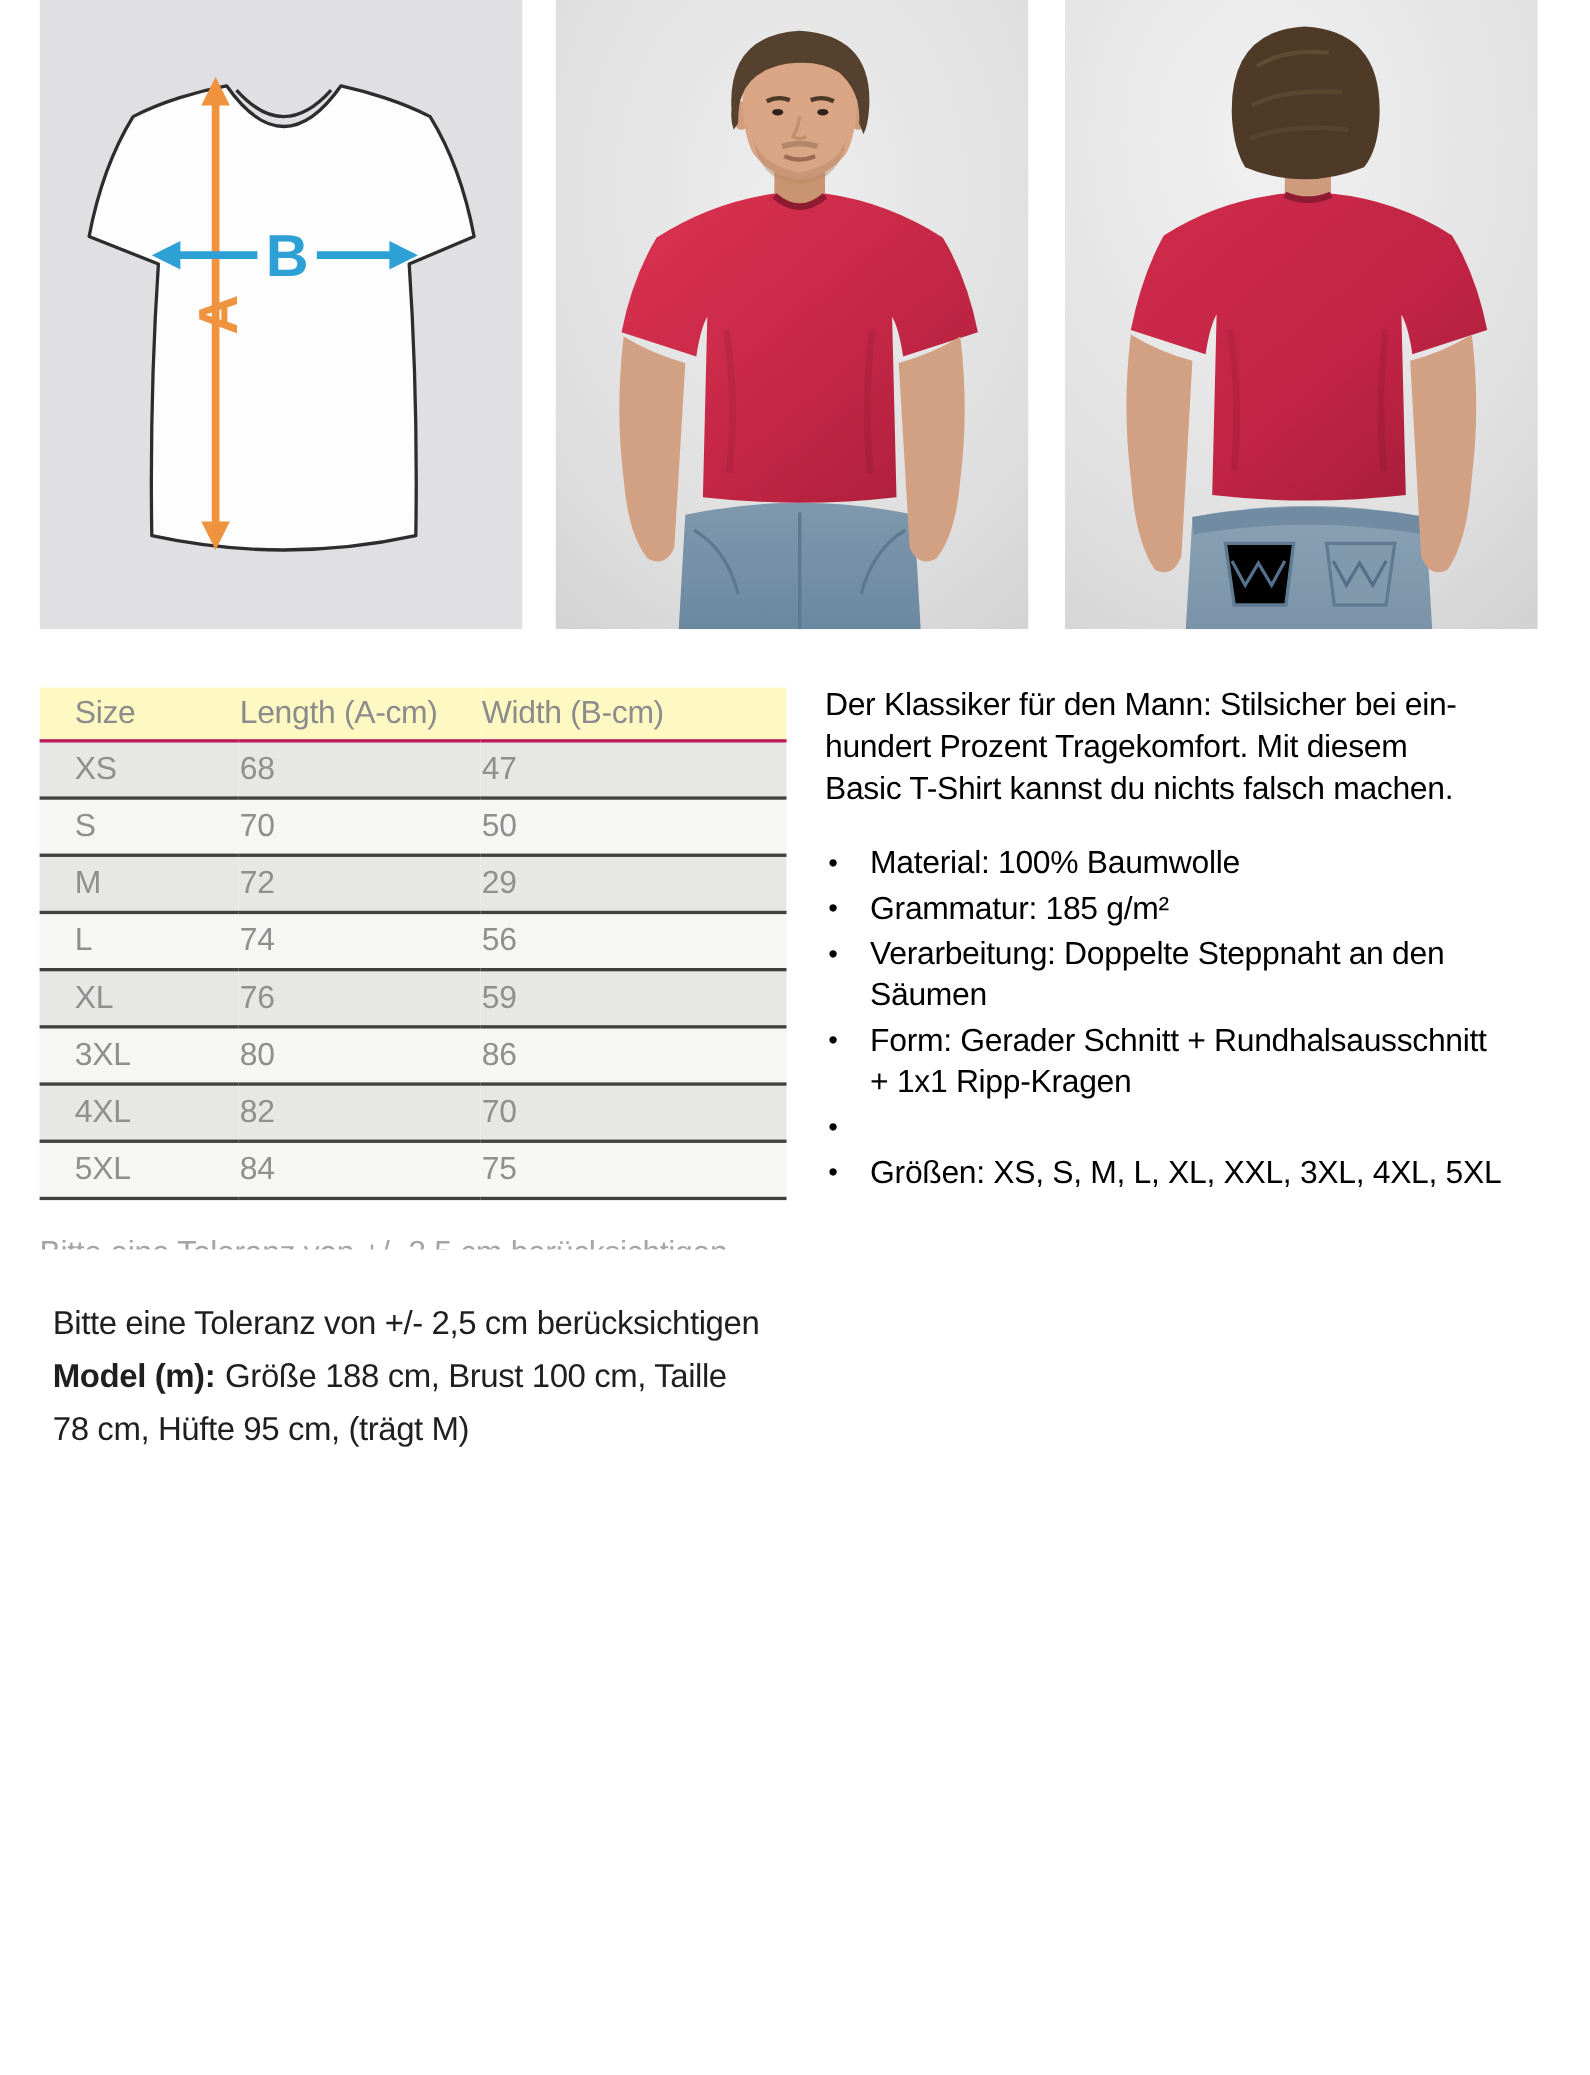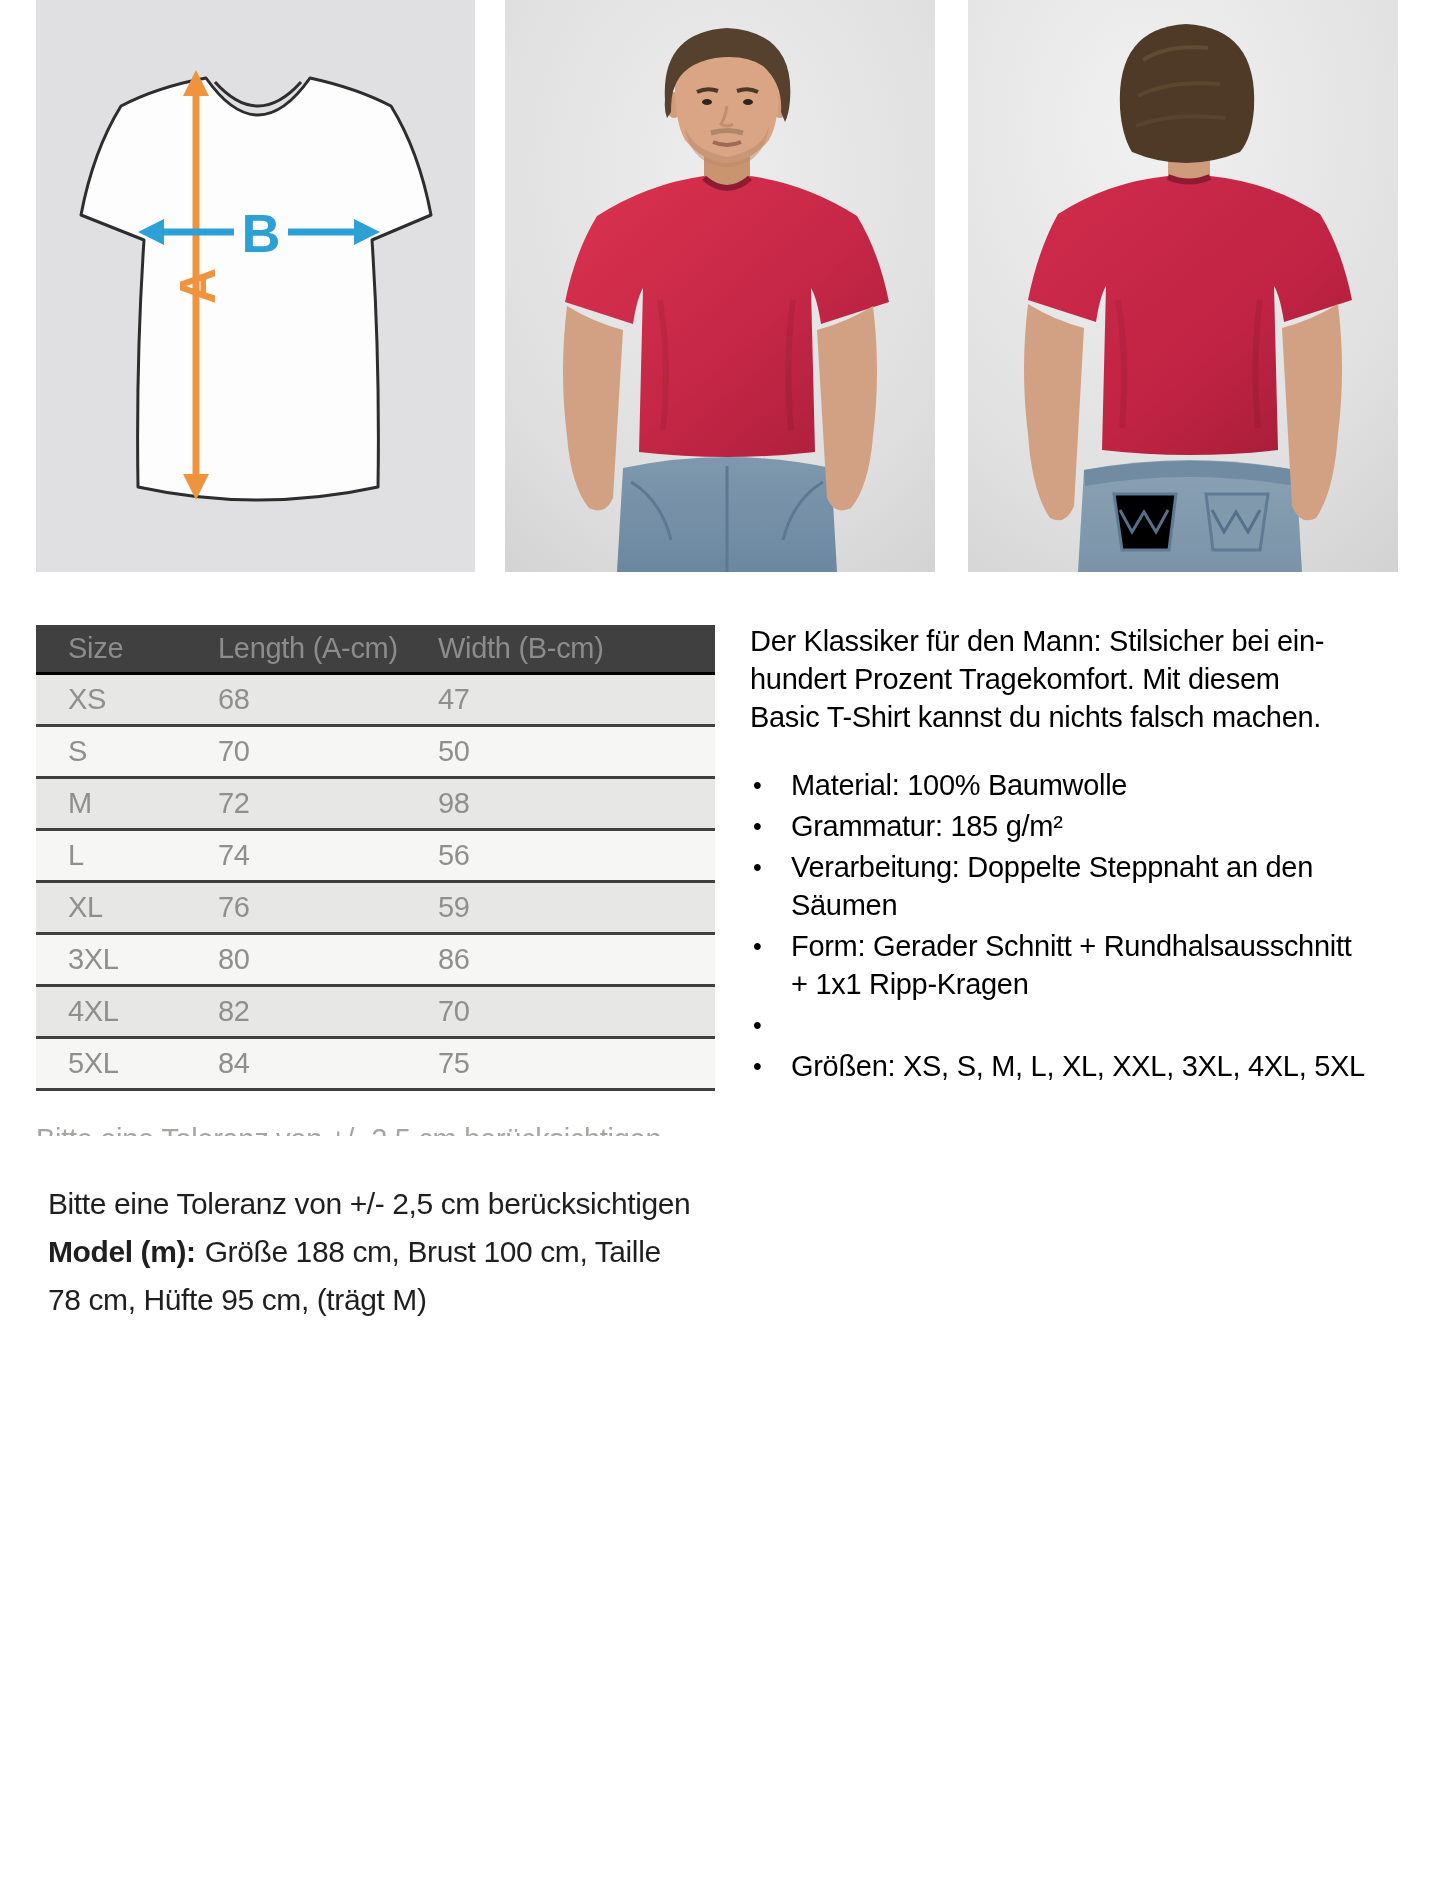--- a/index.html
+++ b/index.html
@@ -9,22 +9,22 @@
   
   .panel{position:absolute;top:0;height:572px;margin:0;}
   .panel svg{display:block;width:100%;height:100%;}
   .panel-diagram{left:36px;width:439px;}
   .panel-front{left:505px;width:430px;}
   .panel-back{left:968px;width:430px;}
 
   
   .size-table{position:absolute;left:36px;top:625px;width:679px;border-collapse:collapse;
               font-size:29px;letter-spacing:-0.3px;color:#8f8f8f;}
-  .size-table th{background:#404040;font-weight:400;text-align:left;height:45px;
-                 border-bottom:3px solid #000000;color:#8c8c8c;}
+  .size-table th{background:#fef9c3;font-weight:400;text-align:left;height:45px;
+                 border-bottom:3px solid #be185d;color:#8c8c8c;}
   .size-table td{height:47px;border-bottom:3px solid #404040;}
   .size-table th:first-child,.size-table td:first-child{padding-left:32px;width:148px;}
   .size-table th:nth-child(2),.size-table td:nth-child(2){width:218px;}
   .size-table tbody tr:nth-child(odd) td{background:#e7e7e6;}
   .size-table tbody tr:nth-child(even) td{background:#f6f6f5;}
 
   
   .clipped-line{position:absolute;left:36px;top:1127px;width:679px;height:9px;overflow:hidden;
                 color:#a5a5a3;font-size:29px;letter-spacing:-0.3px;}
   .clipped-line span{display:block;line-height:29px;margin-top:-2px;white-space:nowrap;}
@@ -179,21 +179,21 @@
           <td>47</td>
         </tr>
         <tr>
           <td>S</td>
           <td>70</td>
           <td>50</td>
         </tr>
         <tr>
           <td>M</td>
           <td>72</td>
-          <td>98</td>
+          <td>29</td>
         </tr>
         <tr>
           <td>L</td>
           <td>74</td>
           <td>56</td>
         </tr>
         <tr>
           <td>XL</td>
           <td>76</td>
           <td>59</td>

